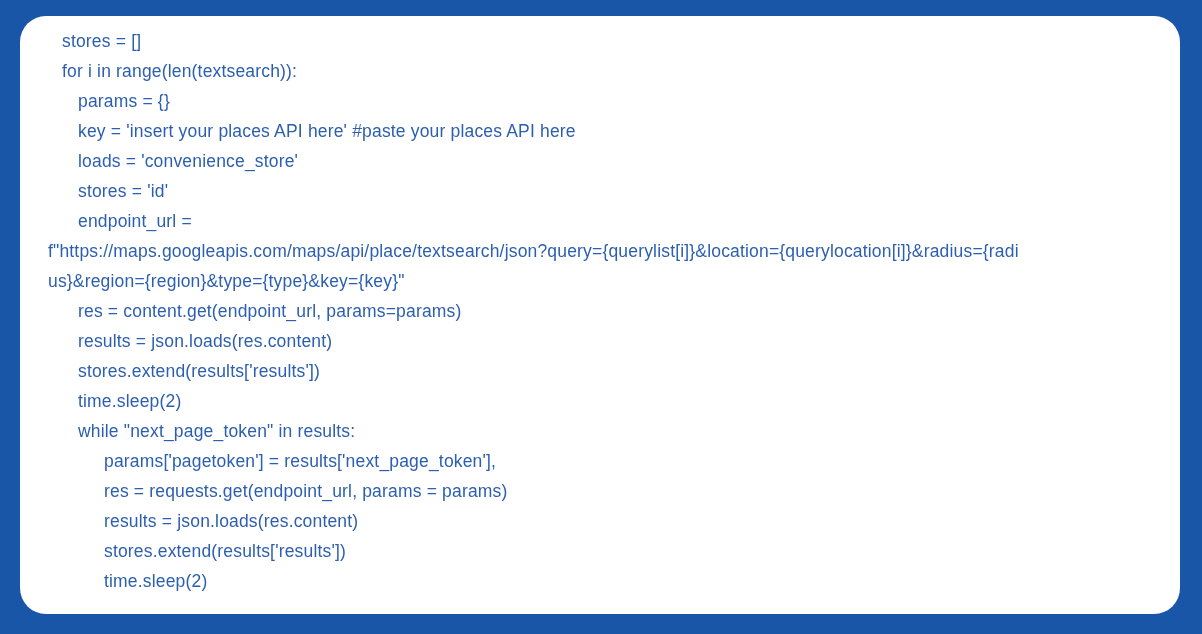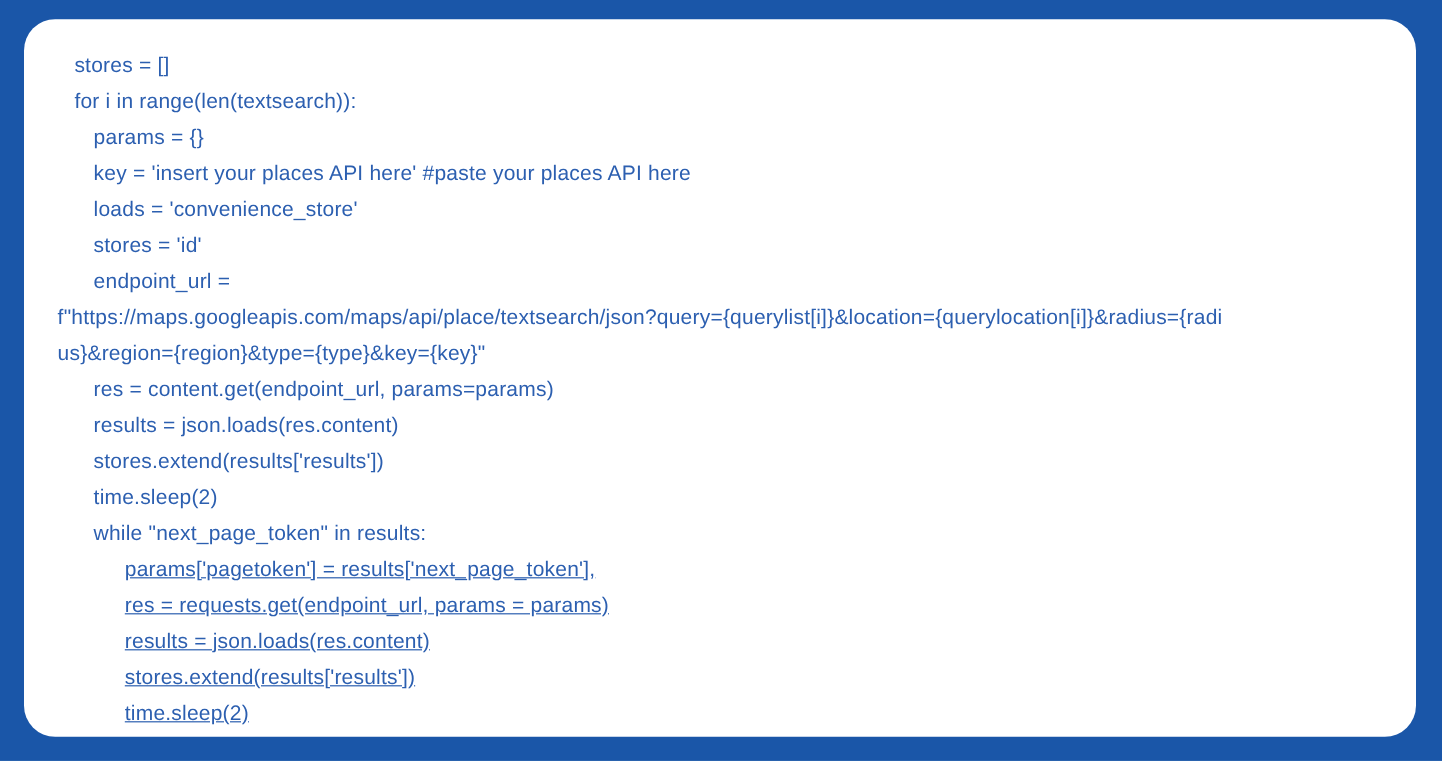--- a/index.html
+++ b/index.html
@@ -33,41 +33,41 @@
     height: 598px;
     background: #ffffff;
     border-radius: 26px;
     box-sizing: border-box;
     overflow: hidden;
   }
 
   .code-block {
     position: absolute;
     left: 0;
-    top: 17px;
+    top: 4px;
     width: 1160px;
     padding: 6px 0 0 0;
     margin: 0;
   }
 
   .code-line {
     color: #2c5fb0;
     font-family: "Liberation Sans", sans-serif;
     font-size: 17.5px;
     line-height: 30px;
     height: 30px;
     white-space: pre;
     letter-spacing: 0.01em;
     padding-left: 28px;
   }
 
   
   .indent-0 { padding-left: 42px; }
   .indent-1 { padding-left: 58px; }
-  .indent-2 { padding-left: 84px; text-decoration: underline; }
+  .indent-2 { padding-left: 84px; }
   
   .indent-wrap { padding-left: 28px; }
 </style>
 </head>
 <body>
 
 <div class="frame">
   <div class="code-panel">
     <div class="code-block" id="code-block">
         <div class="code-line indent-0">stores = []</div>

